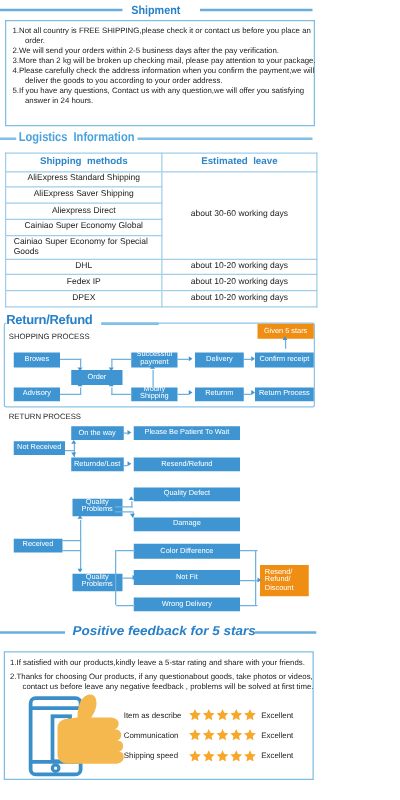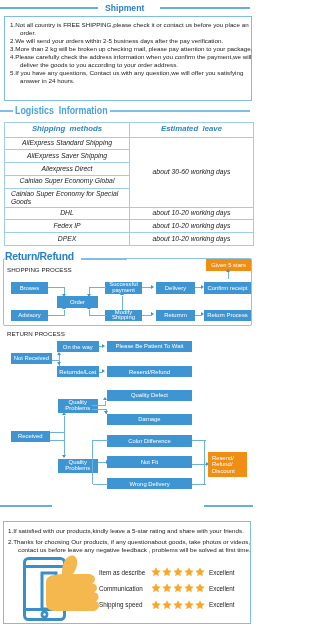--- a/index.html
+++ b/index.html
@@ -22,21 +22,21 @@
   .nlist .li .txt{padding-left:0;}
   .nlist .num{}
 
   
   .hdr-left{position:absolute;display:flex;align-items:center;}
   .hdr-left .ttl{color:#4ba3dd;font-weight:bold;white-space:pre;display:block;transform:scaleX(0.87);transform-origin:left center;}
   .hdr-left .ttlwrap{flex:0 0 auto;overflow:hidden;}
   .hdr-left .rule{height:2px;background:#7fc0e8;}
 
   
-  table.lt{position:absolute;border-collapse:collapse;table-layout:fixed;font-style:italic;}
+  table.lt{position:absolute;border-collapse:collapse;table-layout:fixed;}
   table.lt td,table.lt th{border:1px solid #9fcdea;padding:0;text-align:center;
       vertical-align:middle;font-weight:normal;color:#1a1a1a;line-height:6.9px;}
   table.lt th{color:#2f86c9;font-weight:bold;white-space:pre;}
 
   
   .fc{position:absolute;}
   .node{position:absolute;background:#3e95d1;color:#fff;display:flex;
         align-items:center;justify-content:center;text-align:center;line-height:1.02;
         box-sizing:border-box;}
   .node.orange{background:#ef8e13;}
@@ -214,20 +214,23 @@
       <div class="arw u" style="left: 103.1px; top: 396.6px;"></div>
       <div class="arw d" style="left: 104.1px; top: 410.6px;"></div>
       <div class="arw u" style="left: 61.8px; top: 412px;"></div>
       <div class="arw d" style="left: 61.8px; top: 454.5px;"></div>
       <div class="arw r" style="left: 105.5px; top: 459.7px;"></div>
       <div class="arw r" style="left: 205.5px; top: 461.6px;"></div>
     </div>
 
   <div class="hdr-center" id="hdr-fb" style="top:498px;height:16px;width:256px;left:0;">
     <span class="rule" style="position:absolute;left:0px;top:7px;width:52px;"></span>
+    <span class="ttlwrap2" style="position:absolute;left:58px;top:0px;width:141px;height:16px;">
+        <span class="ttl" style="font-size:10.3px;display:block;font-style:italic;transform:scaleX(1.05);transform-origin:left center;line-height:16px;white-space:nowrap;">Positive feedback for 5 stars</span>
+      </span>
     <span class="rule" style="position:absolute;left:204px;top:7px;width:49px;"></span>
   </div>
 
   <div class="obox" id="fb-box" style="left:3px;top:521px;width:248px;height:103px;">
     <div class="nlist" id="fb-list" style="left:4px;top:4.5px;width:244px;line-height:7.6px;">
         <div class="li"><span class="num">1.</span><span class="txt">If satisfied with our products,kindly leave a 5-star rating and share with your friends.</span></div>
         <div class="li" style="margin-top: 4px;"><span class="num">2.</span><span class="txt">Thanks for choosing Our products, if any questionabout goods, take photos or videos, contact us before leave any negative feedback , problems will be solved at first time.</span></div>
       </div>
   </div>
 

